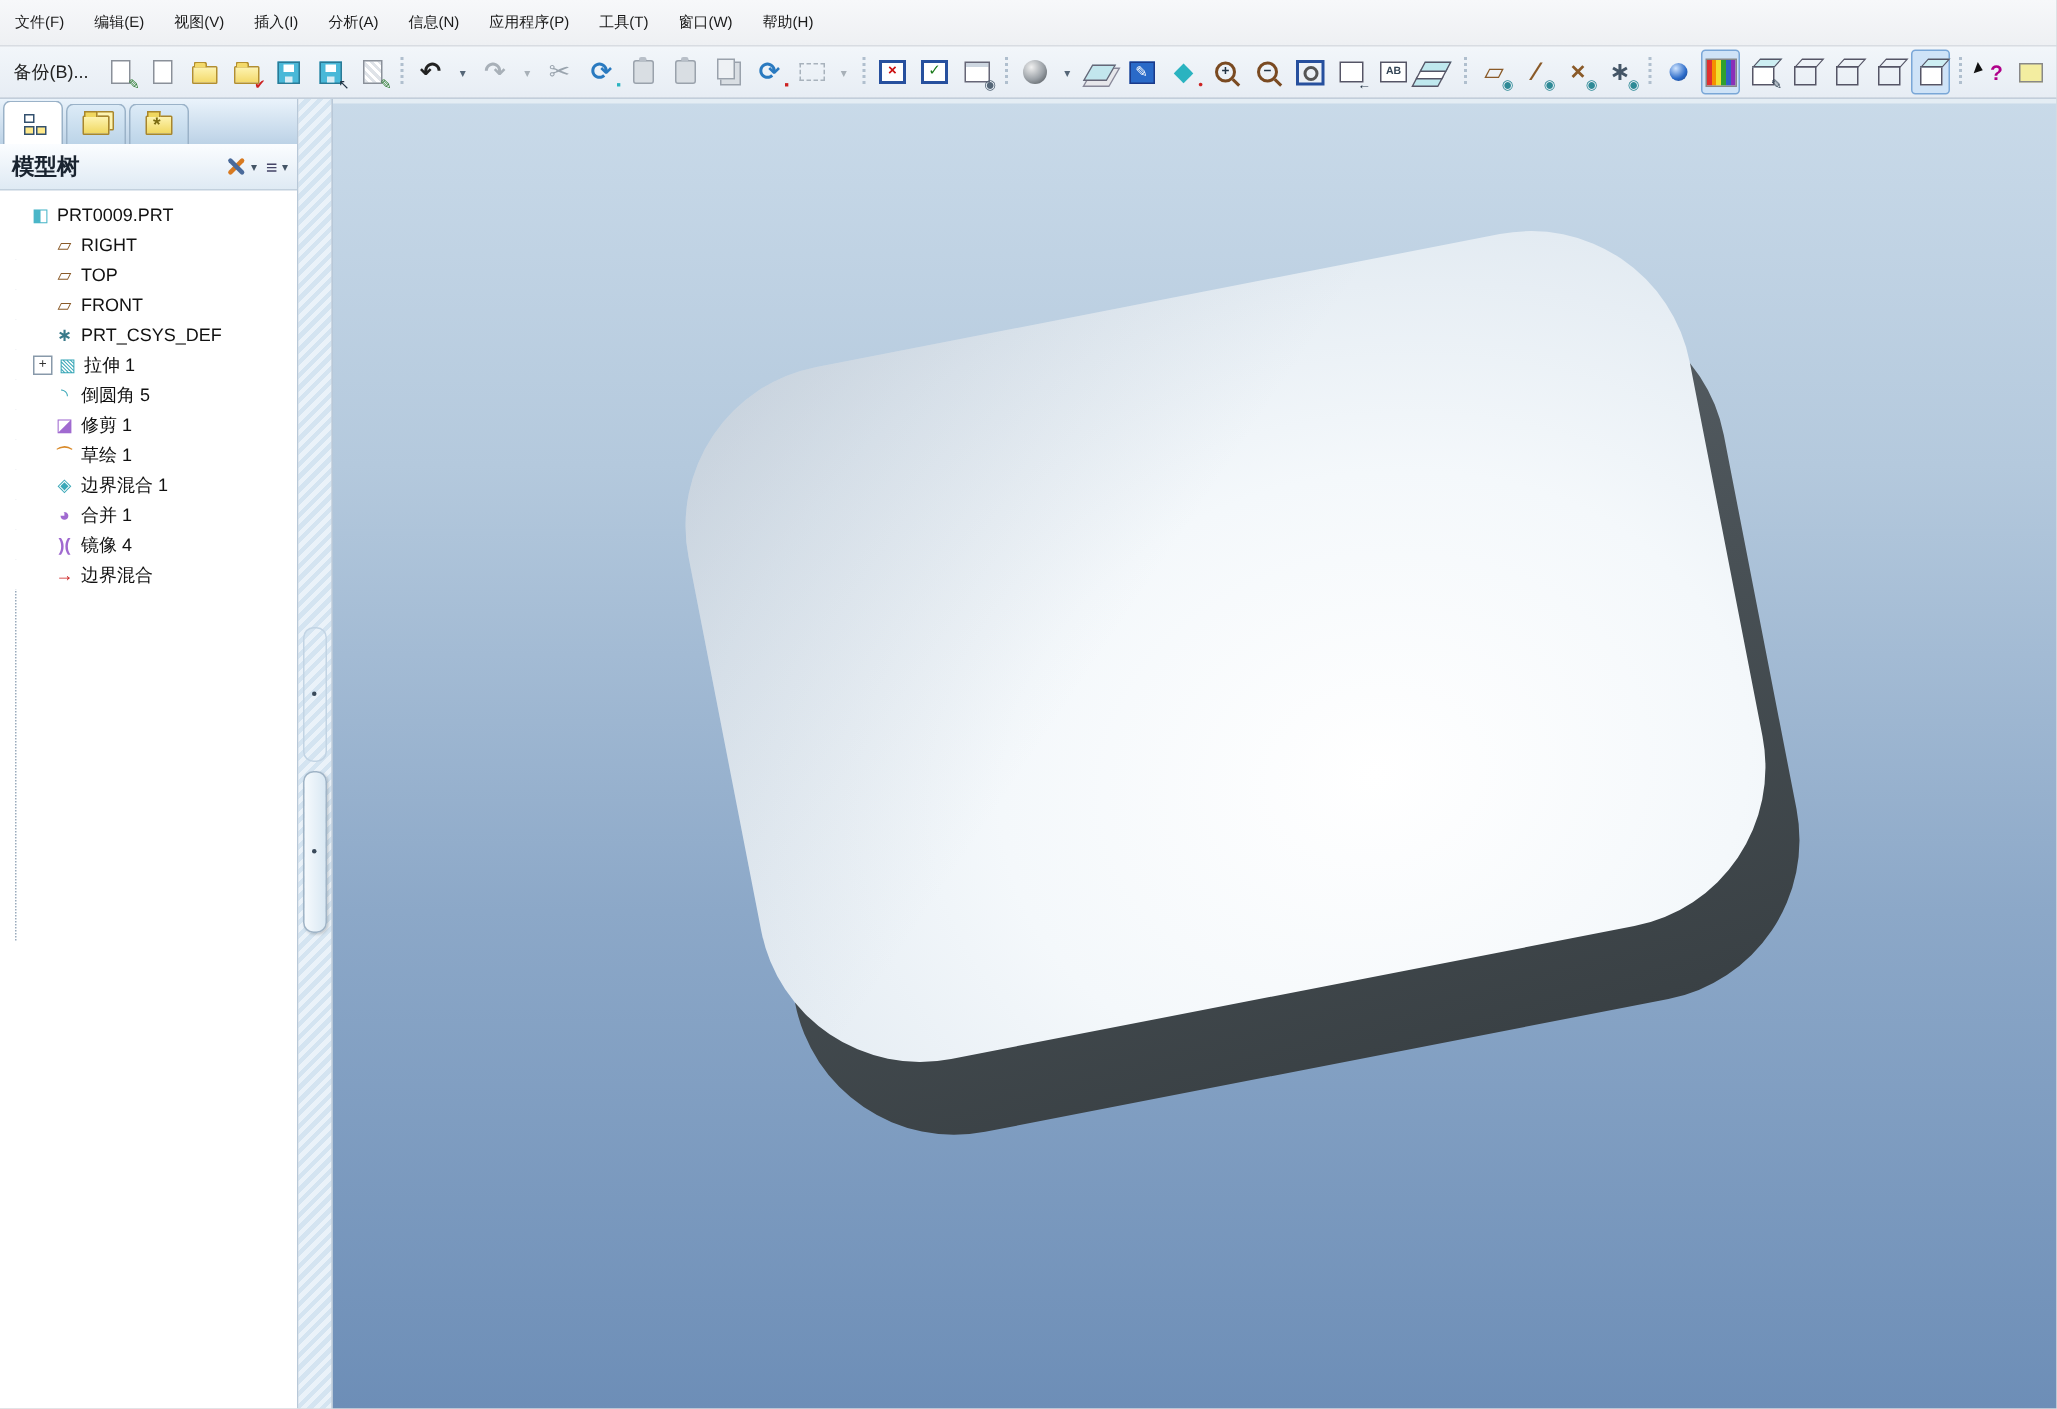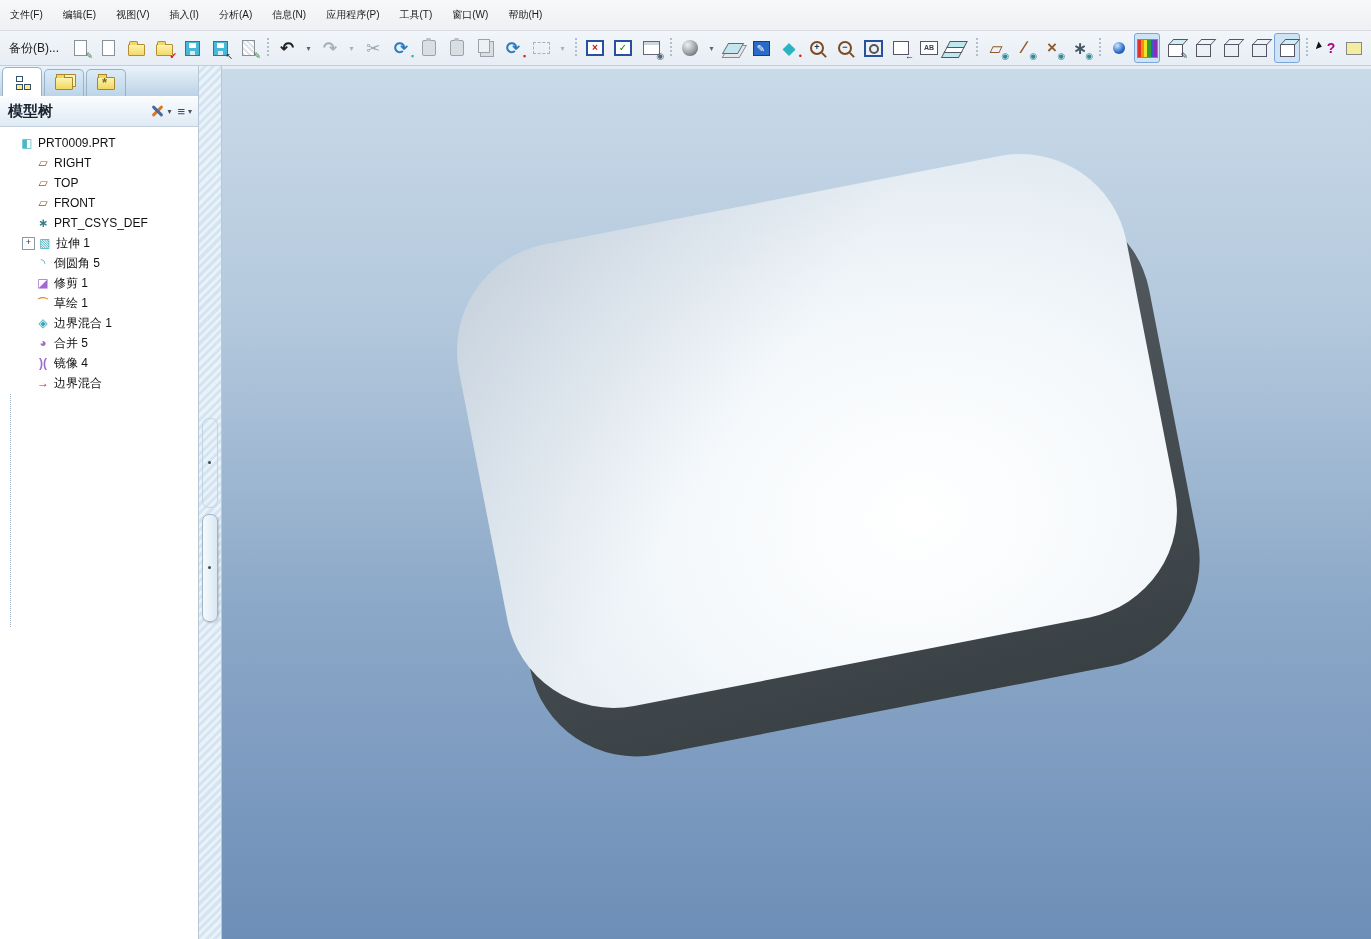--- a/index.html
+++ b/index.html
@@ -531,21 +531,21 @@
 
           <div class="tree-row" style="padding-left: 22px;">
             <span class="exp"></span>
             <span class="ticon" style="color: rgb(58, 168, 184);">◈</span>
             <span class="tlabel">边界混合 1</span>
           </div>
 
           <div class="tree-row" style="padding-left: 22px;">
             <span class="exp"></span>
             <span class="ticon" style="color: rgb(160, 106, 208);">◕</span>
-            <span class="tlabel">合并 5</span>
+            <span class="tlabel">合并 1</span>
           </div>
 
           <div class="tree-row" style="padding-left: 22px;">
             <span class="exp"></span>
             <span class="ticon" style="color: rgb(160, 106, 208);">)(</span>
             <span class="tlabel">镜像 4</span>
           </div>
 
           <div class="tree-row" style="padding-left: 22px;">
             <span class="exp"></span>

